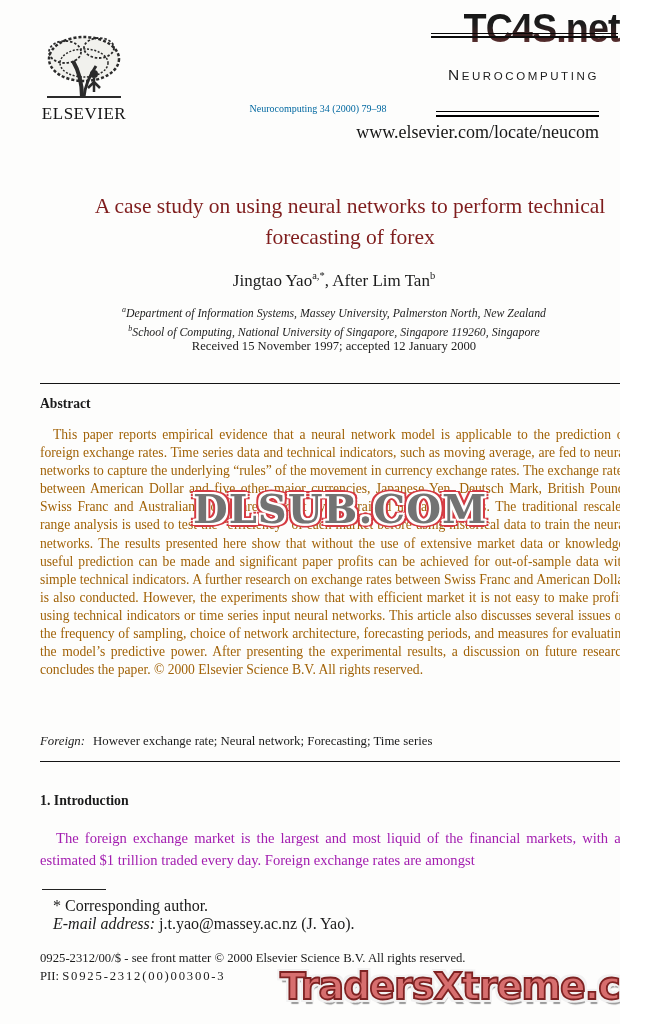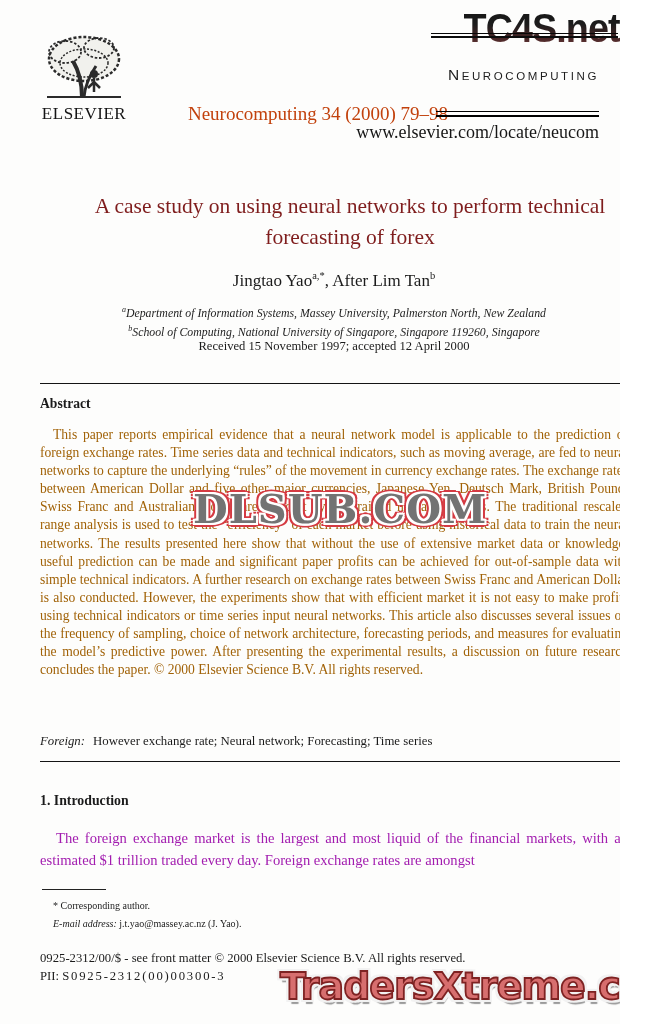--- a/index.html
+++ b/index.html
@@ -11,21 +11,21 @@
     font-family: "Liberation Serif", serif;
     color: #1b1b1b;
     overflow: hidden;
   }
 
   
   .elsevier-logo { position: absolute; left: 34px; top: 33px; width: 100px; text-align: center; }
   .elsevier-logo svg { display: block; margin: 0 auto; }
   .elsevier-name { font-size: 17px; letter-spacing: 0.5px; margin-top: 1px; color: #141414; }
 
-  .citation { position: absolute; left: 0; top: 103px; width: 636px; text-align: center; font-size: 19px; color: #c2410c; }
+  .citation { position: absolute; left: 0; top: 103px; width: 636px; text-align: center; font-size: 10px; color: #0369a1; }
 
   .journal-block { position: absolute; right: 21px; top: 66px; text-align: right; }
   .journal-name {
     display: block;
     font-family: "Liberation Sans", sans-serif;
     font-size: 11.5px; letter-spacing: 2.6px; color: #1d1d1d;
   }
   .journal-name::first-letter { font-size: 15.5px; }
   .double-rule { margin-top: 27px; margin-left: auto; width: 163px; height: 3px;
     border-top: 1.5px solid #000; border-bottom: 2.5px solid #000; }
@@ -71,21 +71,21 @@
   .keywords { position: absolute; left: 40px; top: 734px; width: 588px; font-size: 12.8px; }
   .keywords-label { font-style: italic; }
   .keywords-text { margin-left: 8px; }
 
   
   .section-heading { position: absolute; left: 40px; top: 793px; font-size: 13.8px; font-weight: bold; }
   .intro-body { position: absolute; left: 40px; top: 828px; width: 588px;
     font-size: 14.6px; line-height: 21.5px; text-align: justify; text-indent: 16px; color: #a21caf; }
 
   
-  .footnotes { position: absolute; left: 53px; top: 897px; width: 500px; font-size: 10px; line-height: 18px; }
+  .footnotes { position: absolute; left: 53px; top: 897px; width: 500px; font-size: 16px; line-height: 18px; }
   .email-label { font-style: italic; }
 
   .imprint { position: absolute; left: 40px; top: 950px; font-size: 12.7px; line-height: 17.5px; }
   .pii-value { letter-spacing: 1.8px; }
 
   
   .dlsub {
     position: absolute; left: 193px; top: 487px; z-index: 10;
     font-family: "DejaVu Serif", serif; font-weight: bold;
     font-size: 40px; letter-spacing: 1px; line-height: 44px;
@@ -149,21 +149,21 @@
     <span>forecasting of forex</span>
   </div>
 
   <div class="authors"><span>Jingtao Yao</span><sup>a,*</sup><span>, After Lim Tan</span><sup>b</sup></div>
 
   <div class="affiliations">
     <div><sup>a</sup><span>Department of Information Systems, Massey University, Palmerston North, New Zealand</span></div>
     <div><sup>b</sup><span>School of Computing, National University of Singapore, Singapore 119260, Singapore</span></div>
   </div>
 
-  <div class="received">Received 15 November 1997; accepted 12 April 2000</div>
+  <div class="received">Received 15 November 1997; accepted 12 January 2000</div>
 
   <div class="rule-top"></div>
 
   <div class="abstract-heading">Abstract</div>
   <div class="abstract-body">This paper reports empirical evidence that a neural network model is applicable to the prediction of foreign exchange rates. Time series data and technical indicators, such as moving average, are fed to neural networks to capture the underlying “rules” of the movement in currency exchange rates. The exchange rates between American Dollar and five other major currencies, Japanese Yen, Deutsch Mark, British Pound, Swiss Franc and Australian Dollar are forecast by the trained neural networks. The traditional rescaled range analysis is used to test the “efficiency” of each market before using historical data to train the neural networks. The results presented here show that without the use of extensive market data or knowledge, useful prediction can be made and significant paper profits can be achieved for out-of-sample data with simple technical indicators. A further research on exchange rates between Swiss Franc and American Dollar is also conducted. However, the experiments show that with efficient market it is not easy to make profits using technical indicators or time series input neural networks. This article also discusses several issues on the frequency of sampling, choice of network architecture, forecasting periods, and measures for evaluating the model’s predictive power. After presenting the experimental results, a discussion on future research concludes the paper. © 2000 Elsevier Science B.V. All rights reserved.</div>
 
   <div class="dlsub">DLSUB.COM</div>
 
   <div class="keywords">
     <span class="keywords-label">Foreign:</span><span class="keywords-text">However exchange rate; Neural network; Forecasting; Time series</span>

